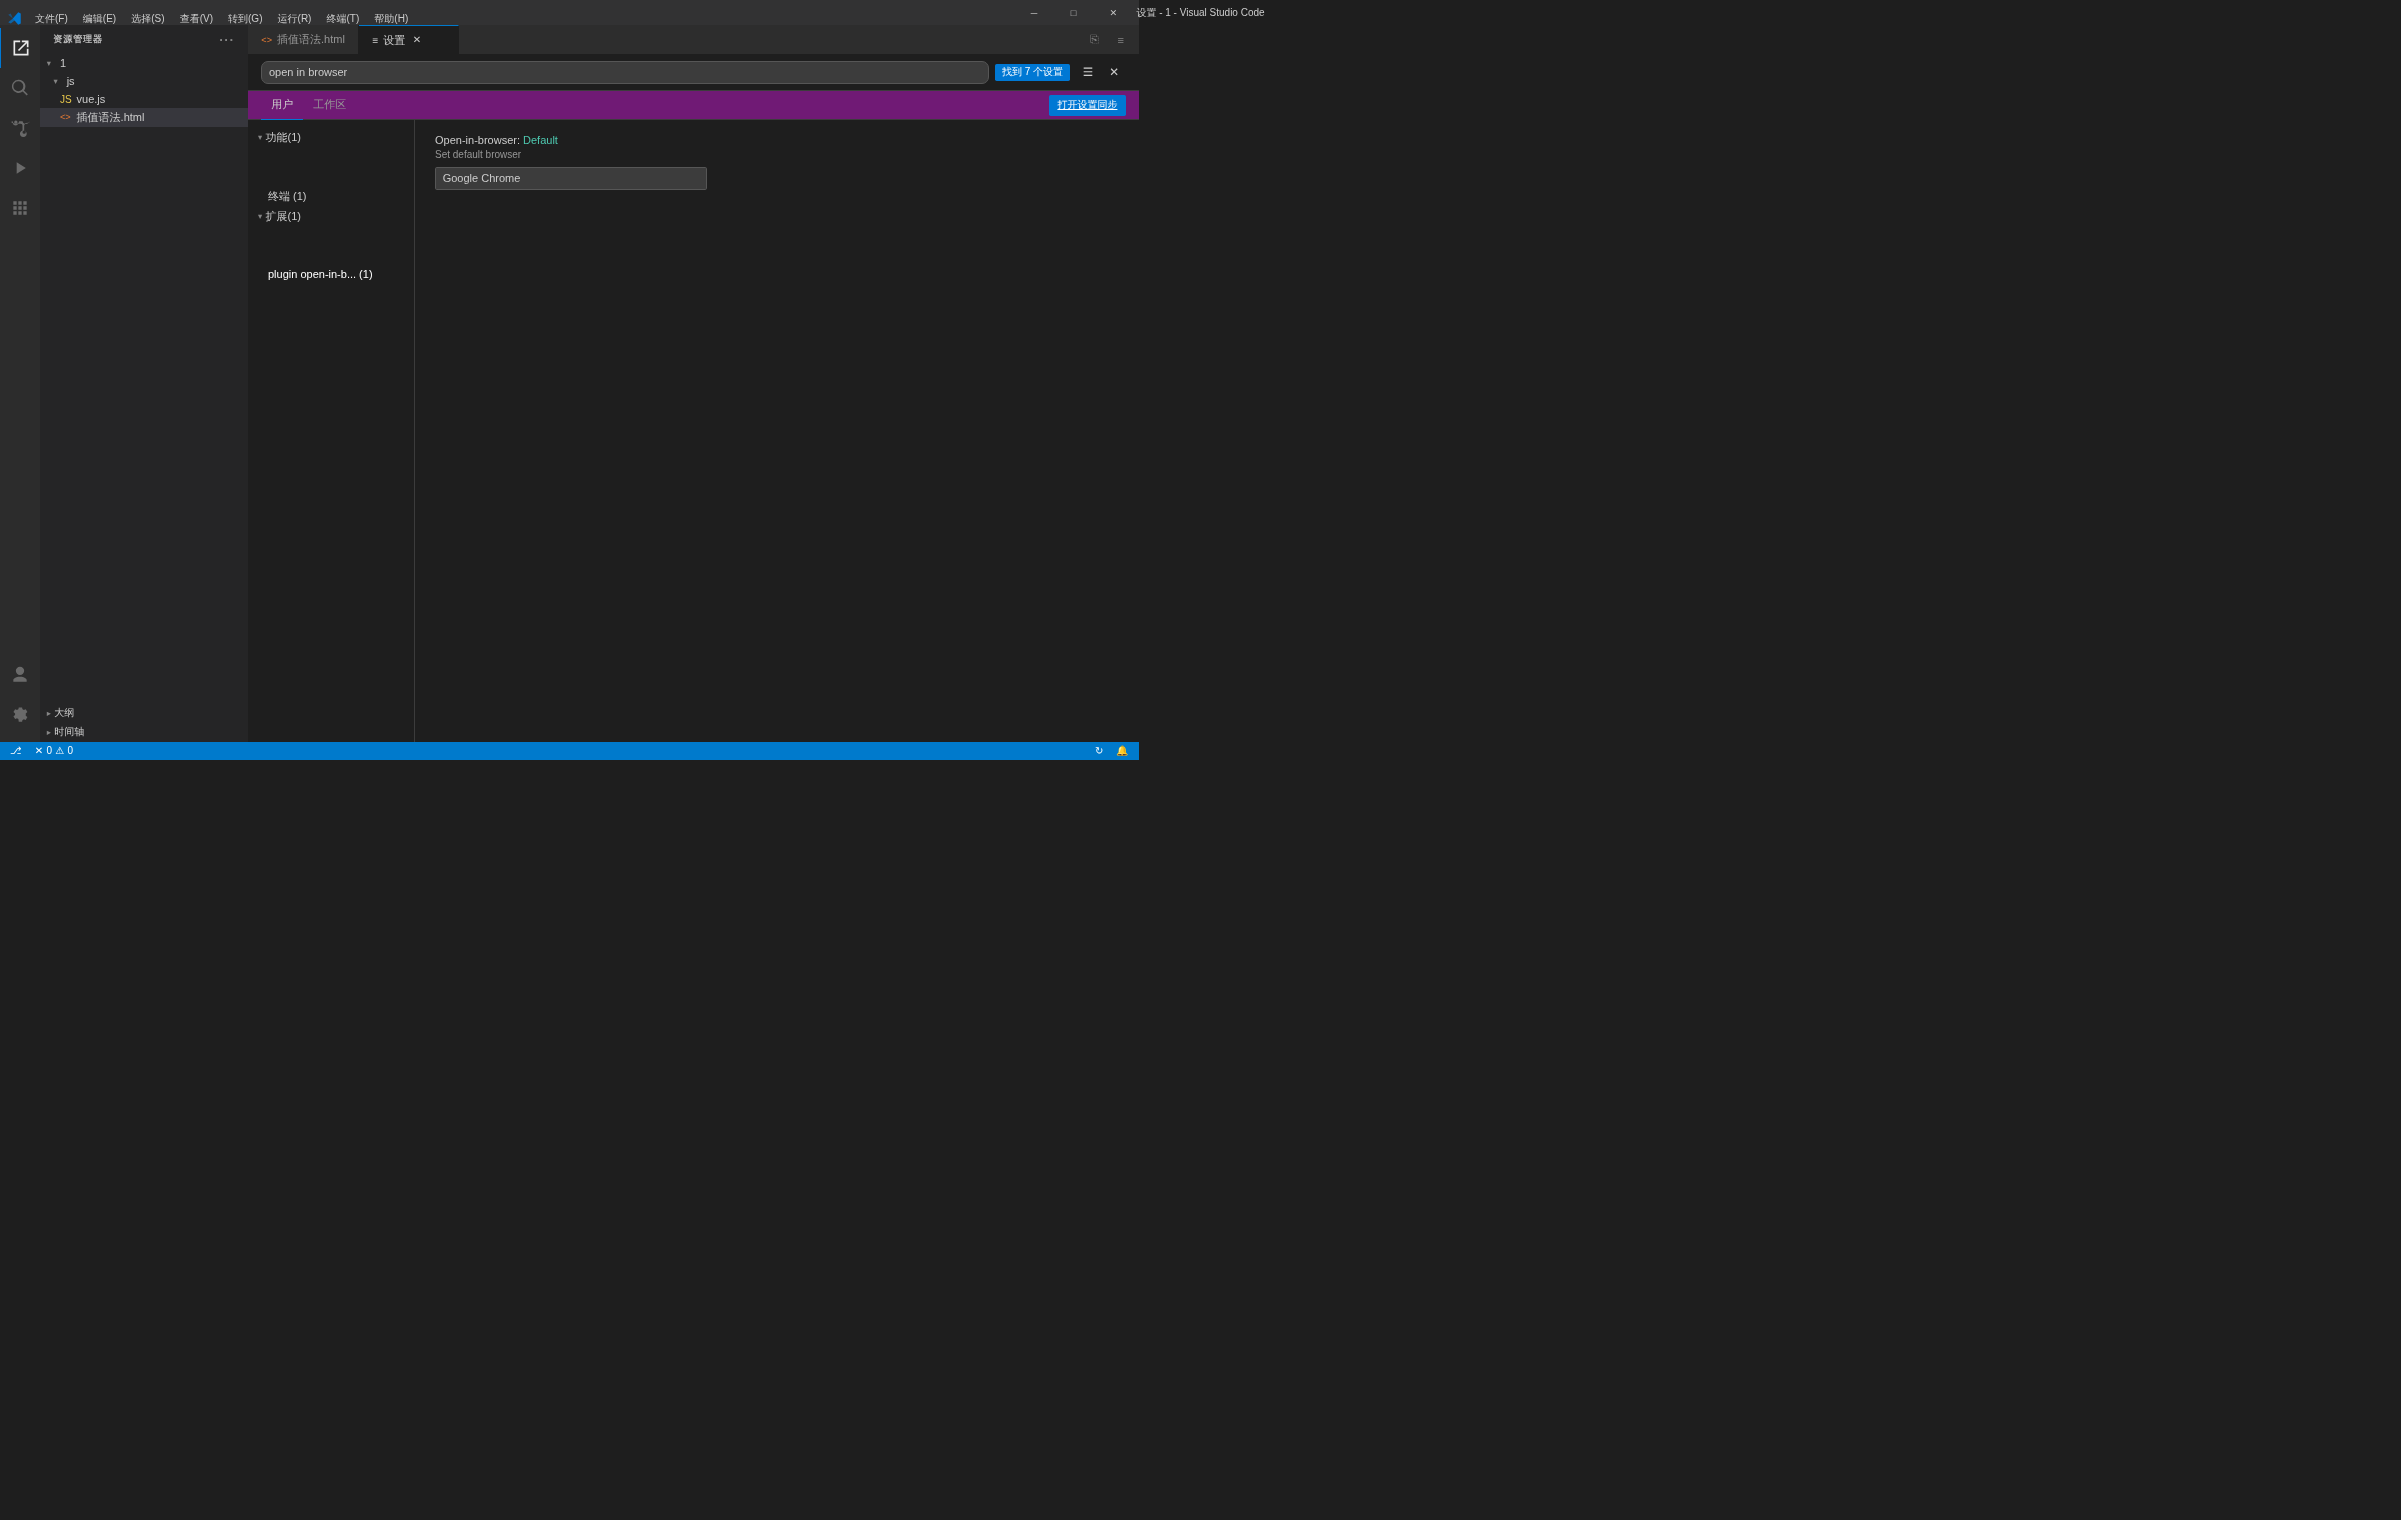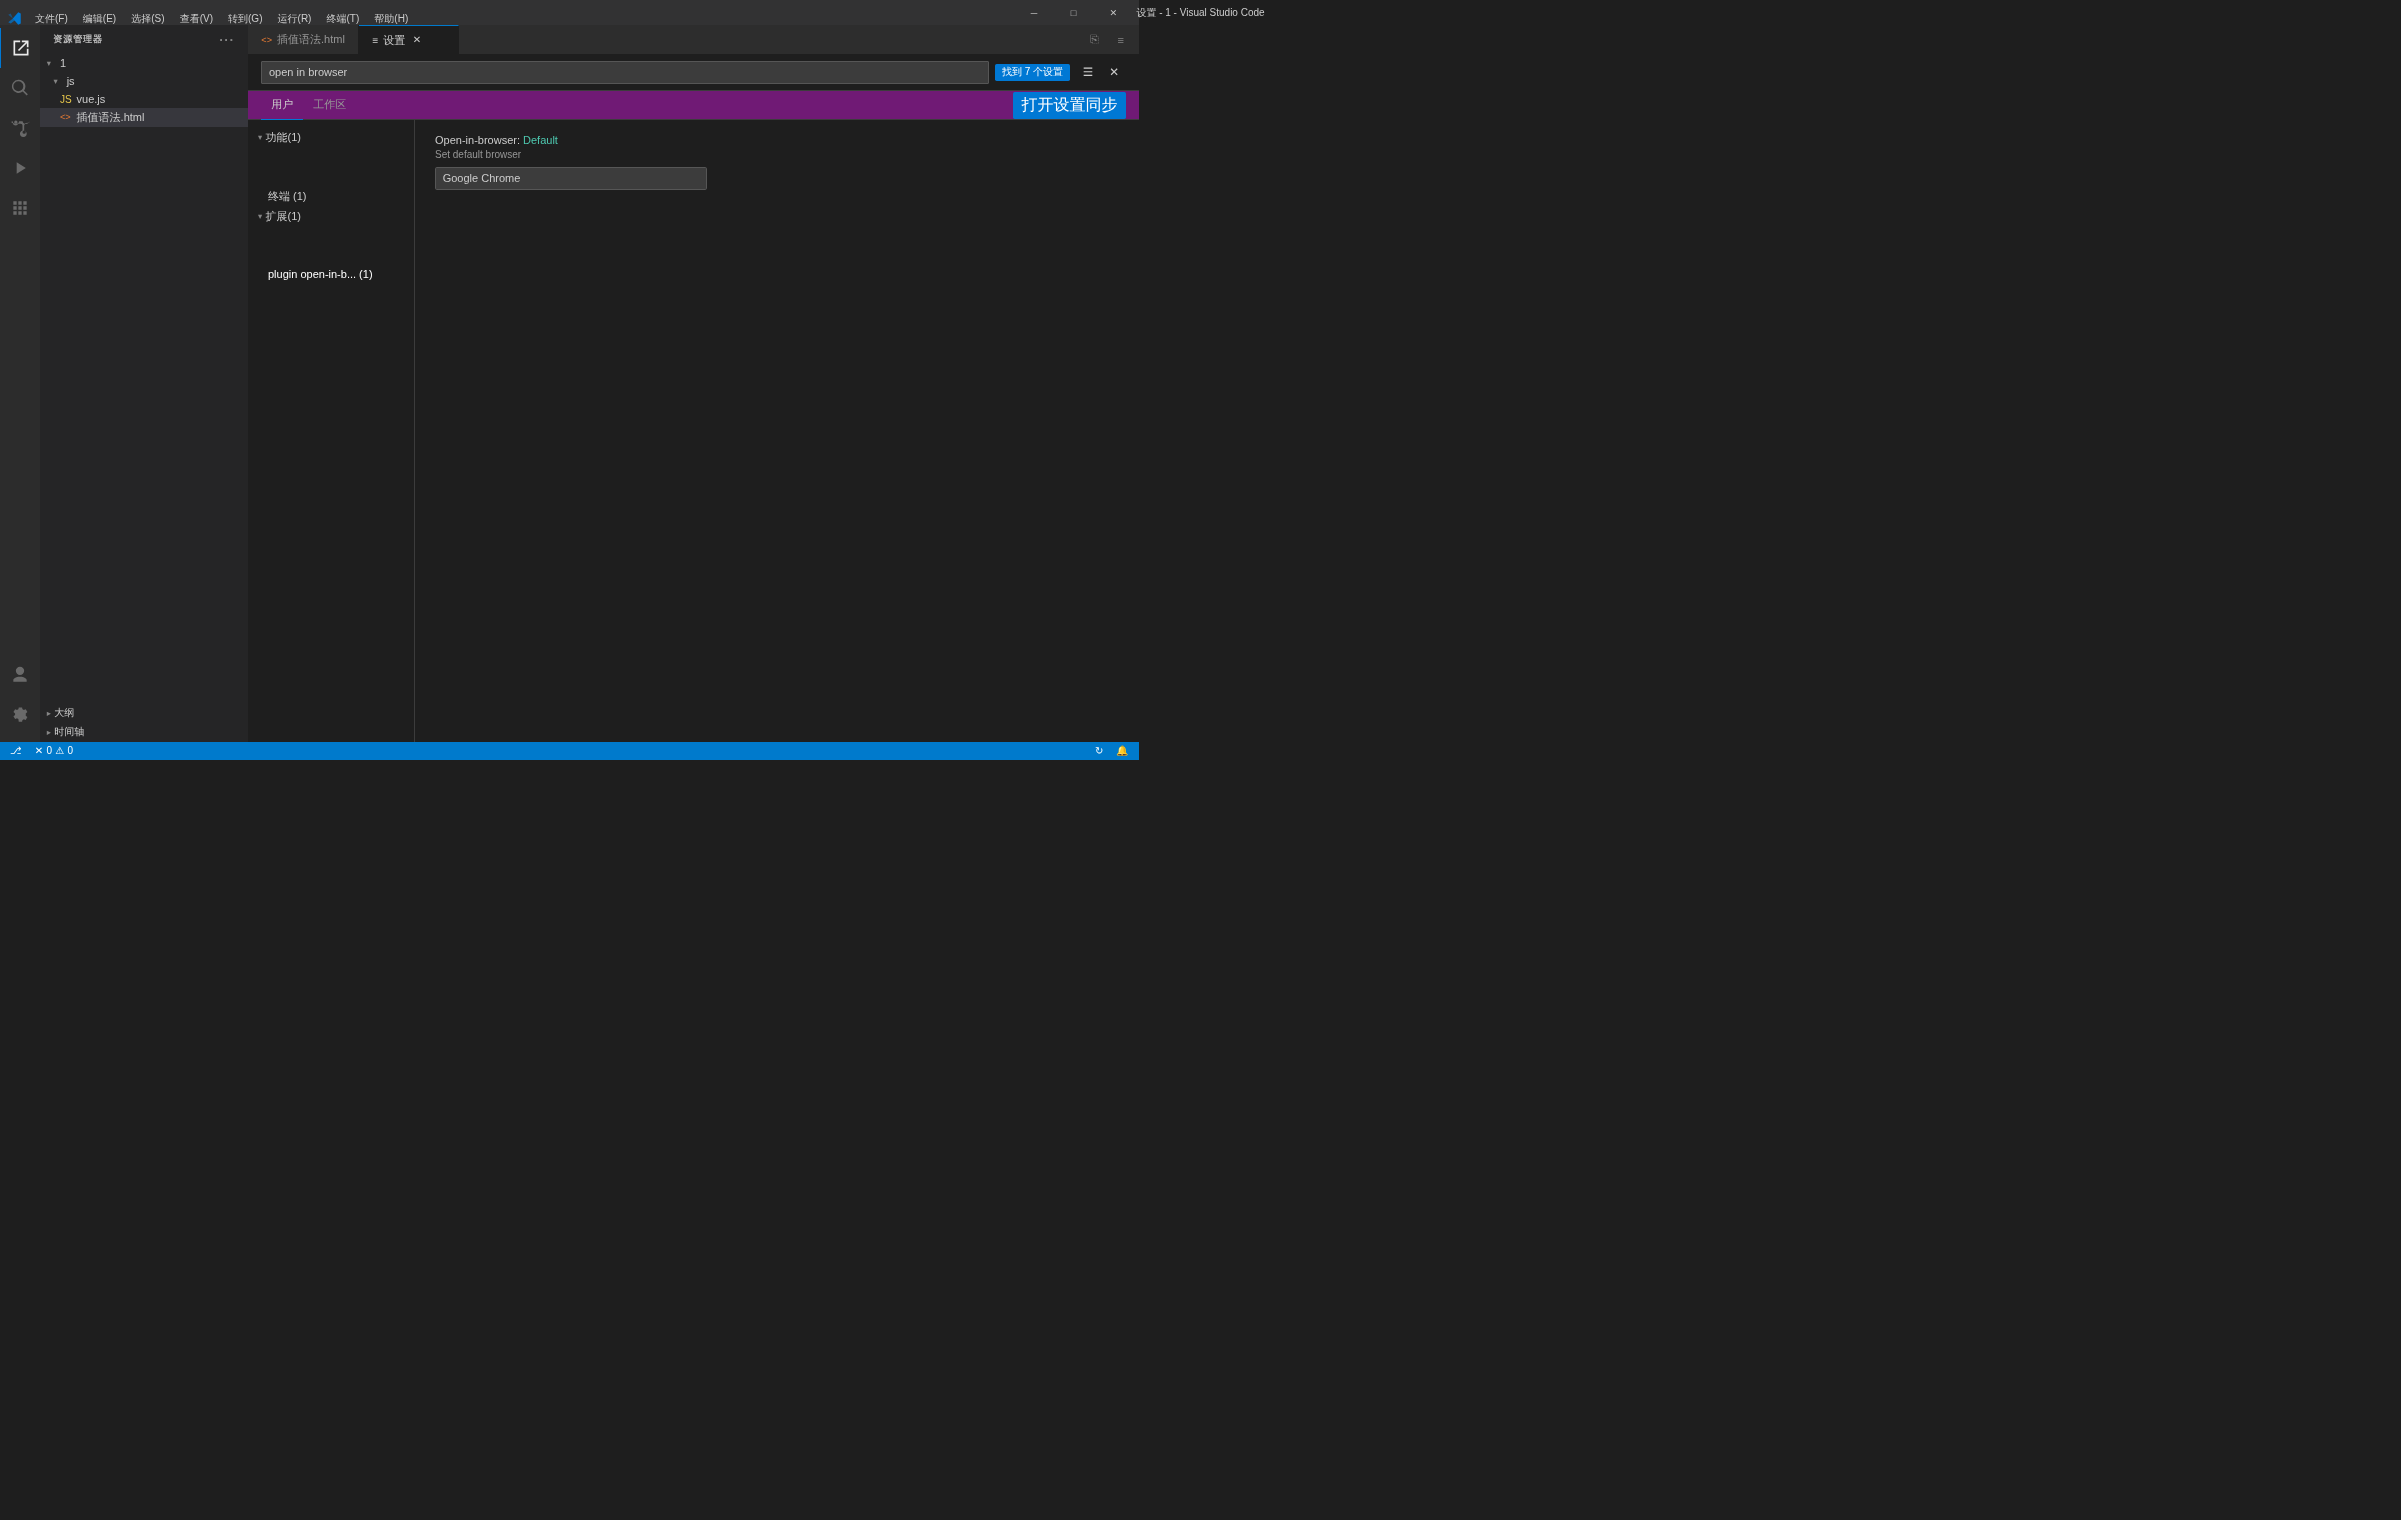--- a/index.html
+++ b/index.html
@@ -257,21 +257,21 @@
     }
     .settings-search-input {
       flex: 1;
       background: #3c3c3c;
       border: 0.8px solid #565656;
       color: #cccccc;
       padding: 3.3px 6.7px;
       font-size: 11px;
       outline: none;
       height: 23px;
-      border-radius: 1px;
+      border-radius: 7px;
     }
     .settings-search-badge {
       background: #0078d4;
       color: white;
       padding: 1.7px 6.7px;
       font-size: 10px;
       border-radius: 1.7px;
       white-space: nowrap;
     }
     .settings-search-actions {
@@ -316,23 +316,24 @@
     }
     .settings-tab.active {
       color: #cccccc;
       border-bottom: 1.7px solid #0078d4;
     }
     .open-settings-btn {
       background: #0078d4;
       color: white;
       border: none;
       padding: 3.3px 8.3px;
-      font-size: 16px;
+      font-size: 10px;
       cursor: pointer;
       border-radius: 1.7px;
+      text-decoration: underline;
     }
 
     .settings-body {
       display: flex;
       flex: 1;
       overflow: hidden;
     }
 
     
     .settings-tree {

